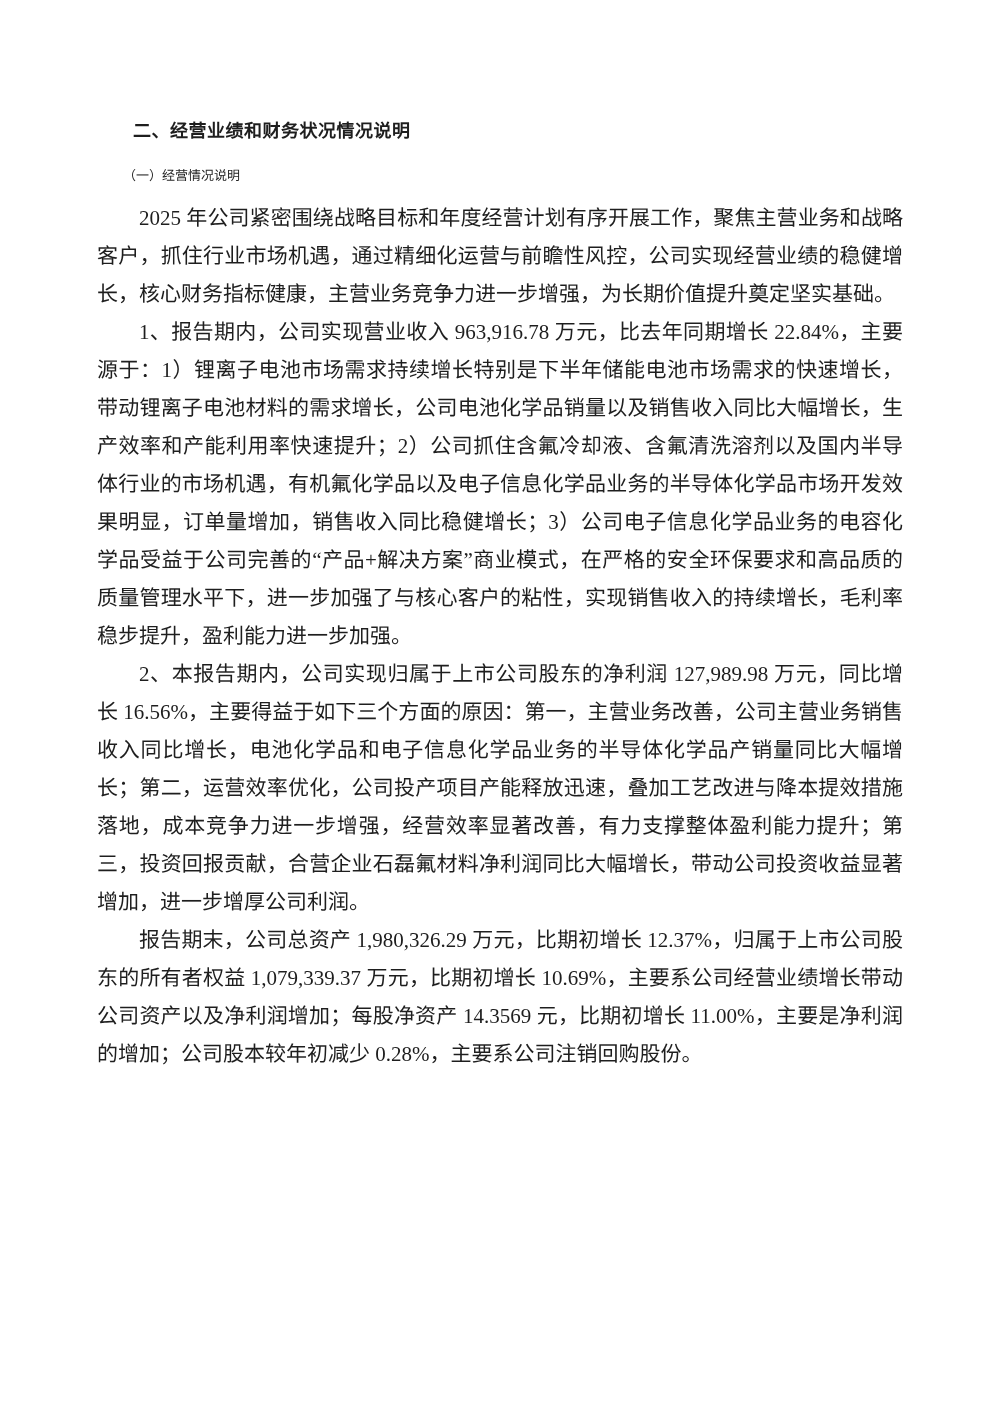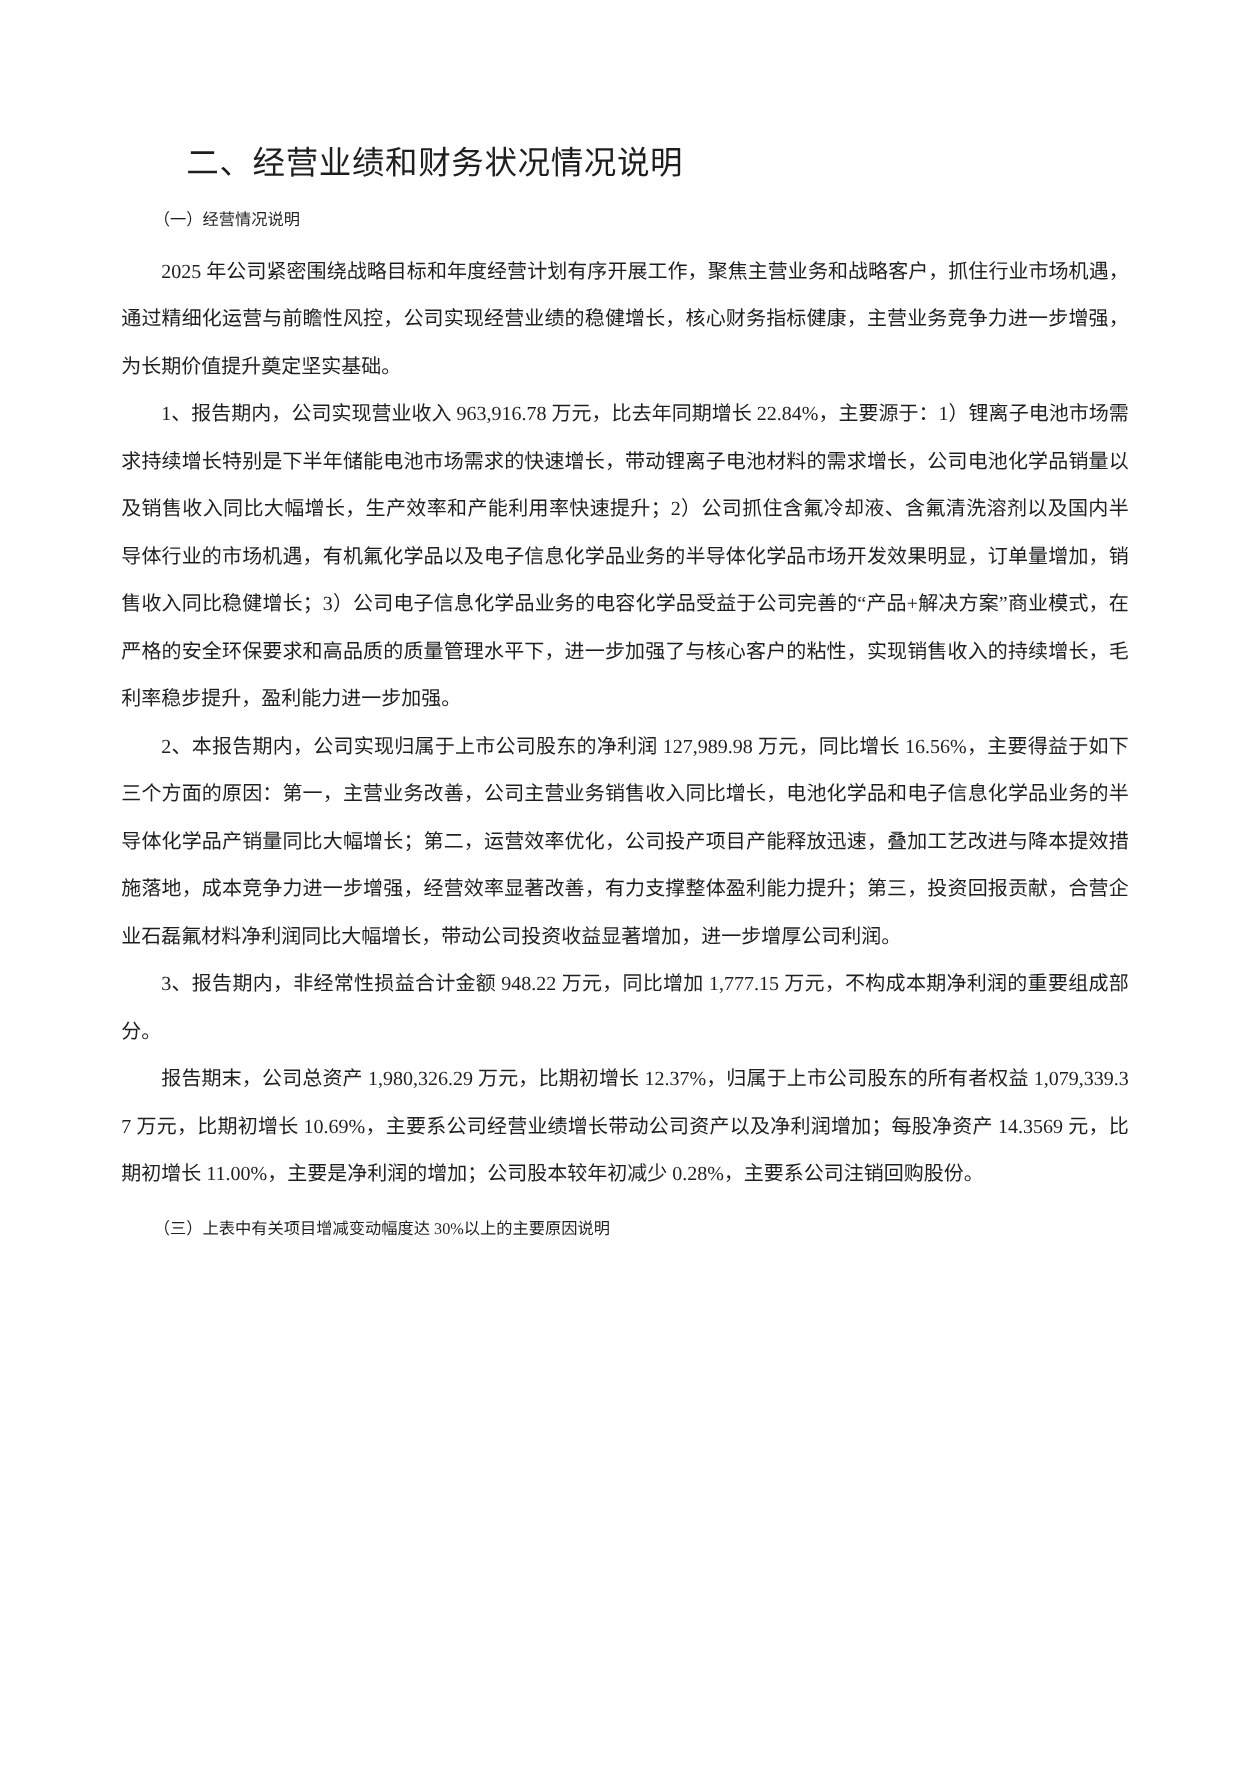--- a/index.html
+++ b/index.html
@@ -15,50 +15,48 @@
     overflow: hidden;
   }
   .page {
     position: relative;
     width: 1000px;
     height: 1414px;
     padding: 112px 97px 40px 97px;
     background: var(--page-bg, #ffffff);
   }
   .doc-heading {
-    font-size: 26px;
-    font-weight: normal;
+    font-size: 18px;
+    font-weight: bold;
     line-height: 38px;
     text-indent: 2em;
     margin-bottom: 7px;
     letter-spacing: 0.5px;
   }
   .subheading {
     font-size: 13px;
     font-weight: normal;
     line-height: 38px;
     text-indent: 2em;
     margin: 5px 0 4px 0;
   }
   .para {
-    font-size: 16px;
+    font-size: 21px;
     line-height: 38px;
     text-indent: 2em;
     text-align: justify;
     text-justify: inter-ideograph;
     word-break: break-all;
   }
 </style>
 </head>
 <body>
 
 <div class="page">
   <h1 class="doc-heading">二、经营业绩和财务状况情况说明</h1>
   <div id="sections">
       <p class="subheading">（一）经营情况说明</p>
       <p class="para">2025 年公司紧密围绕战略目标和年度经营计划有序开展工作，聚焦主营业务和战略客户，抓住行业市场机遇，通过精细化运营与前瞻性风控，公司实现经营业绩的稳健增长，核心财务指标健康，主营业务竞争力进一步增强，为长期价值提升奠定坚实基础。</p>
       <p class="para">1、报告期内，公司实现营业收入 963,916.78 万元，比去年同期增长 22.84%，主要源于：1）锂离子电池市场需求持续增长特别是下半年储能电池市场需求的快速增长，带动锂离子电池材料的需求增长，公司电池化学品销量以及销售收入同比大幅增长，生产效率和产能利用率快速提升；2）公司抓住含氟冷却液、含氟清洗溶剂以及国内半导体行业的市场机遇，有机氟化学品以及电子信息化学品业务的半导体化学品市场开发效果明显，订单量增加，销售收入同比稳健增长；3）公司电子信息化学品业务的电容化学品受益于公司完善的“产品+解决方案”商业模式，在严格的安全环保要求和高品质的质量管理水平下，进一步加强了与核心客户的粘性，实现销售收入的持续增长，毛利率稳步提升，盈利能力进一步加强。</p>
       <p class="para">2、本报告期内，公司实现归属于上市公司股东的净利润 127,989.98 万元，同比增长 16.56%，主要得益于如下三个方面的原因：第一，主营业务改善，公司主营业务销售收入同比增长，电池化学品和电子信息化学品业务的半导体化学品产销量同比大幅增长；第二，运营效率优化，公司投产项目产能释放迅速，叠加工艺改进与降本提效措施落地，成本竞争力进一步增强，经营效率显著改善，有力支撑整体盈利能力提升；第三，投资回报贡献，合营企业石磊氟材料净利润同比大幅增长，带动公司投资收益显著增加，进一步增厚公司利润。</p>
-      <p class="para">3、报告期内，非经常性损益合计金额 948.22 万元，同比增加 1,777.15 万元，不构成本期净利润的重要组成部分。</p>
       <p class="para">报告期末，公司总资产 1,980,326.29 万元，比期初增长 12.37%，归属于上市公司股东的所有者权益 1,079,339.37 万元，比期初增长 10.69%，主要系公司经营业绩增长带动公司资产以及净利润增加；每股净资产 14.3569 元，比期初增长 11.00%，主要是净利润的增加；公司股本较年初减少 0.28%，主要系公司注销回购股份。</p>
-      <p class="subheading">（三）上表中有关项目增减变动幅度达 30%以上的主要原因说明</p>
     </div>
 </div>
 
 </body></html>

